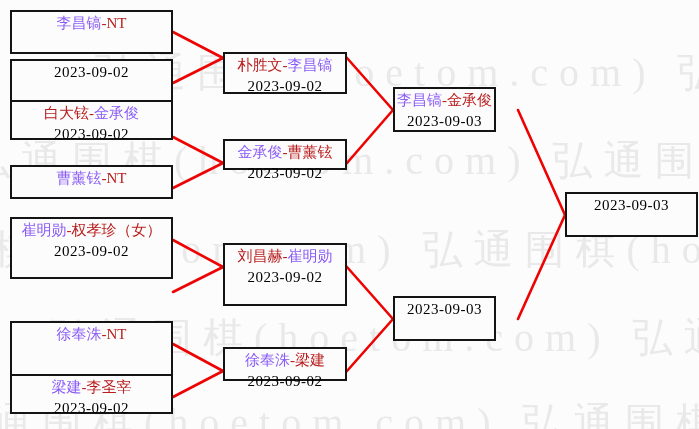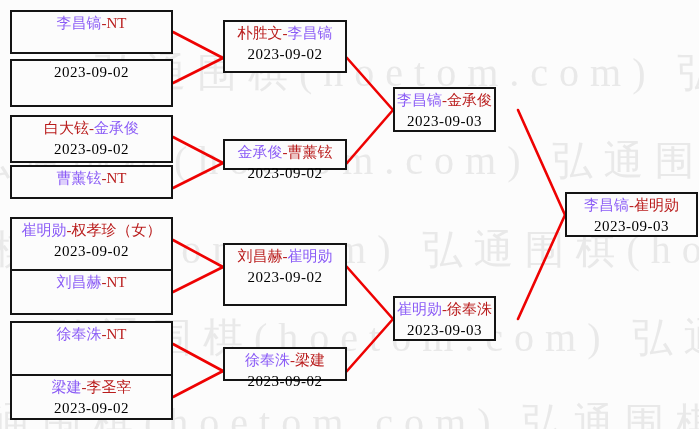--- a/index.html
+++ b/index.html
@@ -75,46 +75,42 @@
     </g>
   </svg>
 
   <div class="box r1" style="top:10px;height:44px">
     <div><span class="blk"></span><span class="red">李昌镐</span><span class="blk">-NT</span></div>
     <div class="l2"></div>
   </div>
   <div class="box r1" style="top:59px;height:48px">
     <div class="l2">2023-09-02</div>
   </div>
-  <div class="box r1" style="top:115px;height:48px">
+  <div class="box r1" style="top:100px;height:40px">
     <div><span class="blk">白大铉-</span><span class="red">金承俊</span><span class="blk"></span></div>
     <div class="l2">2023-09-02</div>
   </div>
   <div class="box r1" style="top:165px;height:34px">
     <div><span class="blk"></span><span class="red">曹薰铉</span><span class="blk">-NT</span></div>
     <div class="l2"></div>
   </div>
   <div class="box r1" style="top:217px;height:62px">
     <div><span class="blk"></span><span class="red">崔明勋</span><span class="blk">-权孝珍（女）</span></div>
     <div class="l2">2023-09-02</div>
   </div>
-  <div class="box r1" style="top:269px;height:46px">
-    <div><span class="blk"></span><span class="red">刘昌赫</span><span class="blk">-NT</span></div>
-    <div class="l2"></div>
-  </div>
   <div class="box r1" style="top:321px;height:60px">
     <div><span class="blk"></span><span class="red">徐奉洙</span><span class="blk">-NT</span></div>
     <div class="l2"></div>
   </div>
-  <div class="box r1" style="top:374px;height:46px">
+  <div class="box r1" style="top:374px;height:40px">
     <div><span class="blk"></span><span class="red">梁建</span><span class="blk">-李圣宰</span></div>
     <div class="l2">2023-09-02</div>
   </div>
 
-  <div class="box r2" style="top:20px;height:53px">
+  <div class="box r2" style="top:52px;height:42px">
     <div><span class="blk">朴胜文-</span><span class="red">李昌镐</span><span class="blk"></span></div>
     <div class="l2">2023-09-02</div>
   </div>
   <div class="box r2" style="top:139px;height:31px">
     <div><span class="blk"></span><span class="red">金承俊</span><span class="blk">-曹薰铉</span></div>
     <div class="l2">2023-09-02</div>
   </div>
   <div class="box r2" style="top:243px;height:63px">
     <div><span class="blk">刘昌赫-</span><span class="red">崔明勋</span><span class="blk"></span></div>
     <div class="l2">2023-09-02</div>
@@ -122,22 +118,20 @@
   <div class="box r2" style="top:347px;height:34px">
     <div><span class="blk"></span><span class="red">徐奉洙</span><span class="blk">-梁建</span></div>
     <div class="l2">2023-09-02</div>
   </div>
 
   <div class="box sf" style="top:87px;height:45px">
     <div><span class="blk"></span><span class="red">李昌镐</span><span class="blk">-金承俊</span></div>
     <div class="l2">2023-09-03</div>
   </div>
   <div class="box sf" style="top:296px;height:45px">
-    <div><span class="blk"></span><span class="red">崔明勋</span><span class="blk">-徐奉洙</span></div>
     <div class="l2">2023-09-03</div>
   </div>
 
   <div class="box fin" style="top:192px;height:45px">
-    <div><span class="blk"></span><span class="red">李昌镐</span><span class="blk">-崔明勋</span></div>
     <div class="l2">2023-09-03</div>
   </div>
 
 </div>
 
 </body></html>

